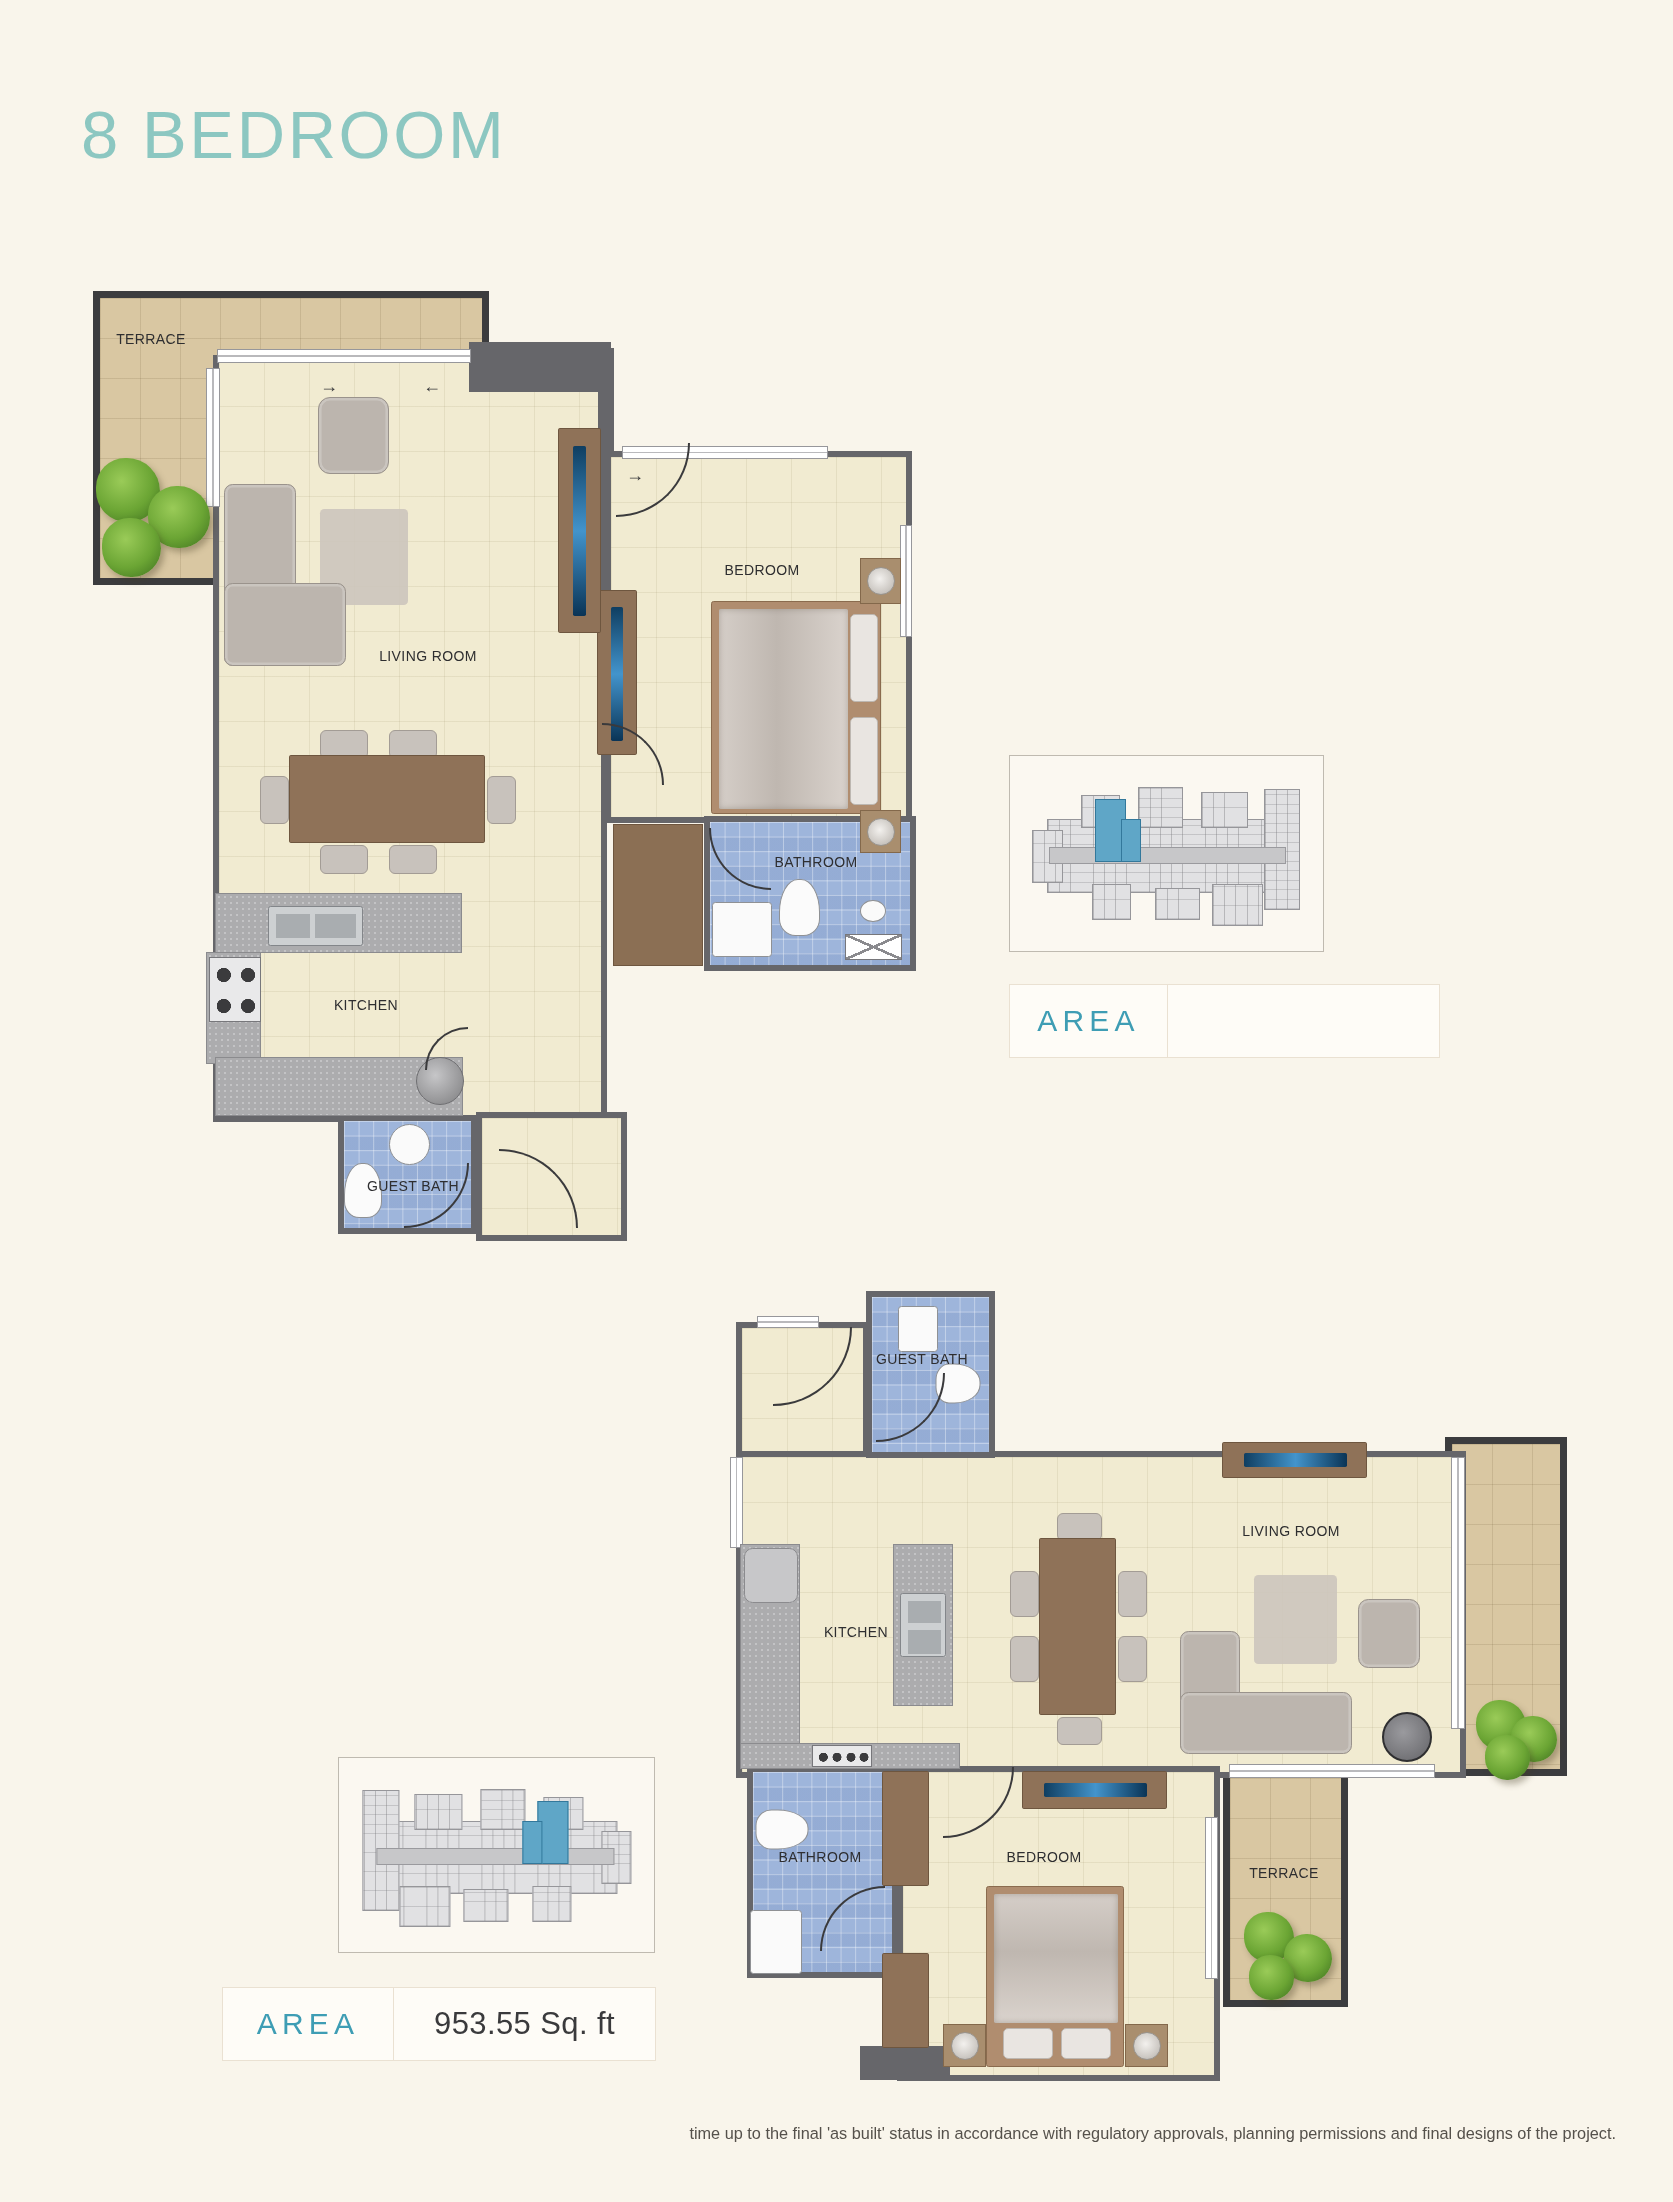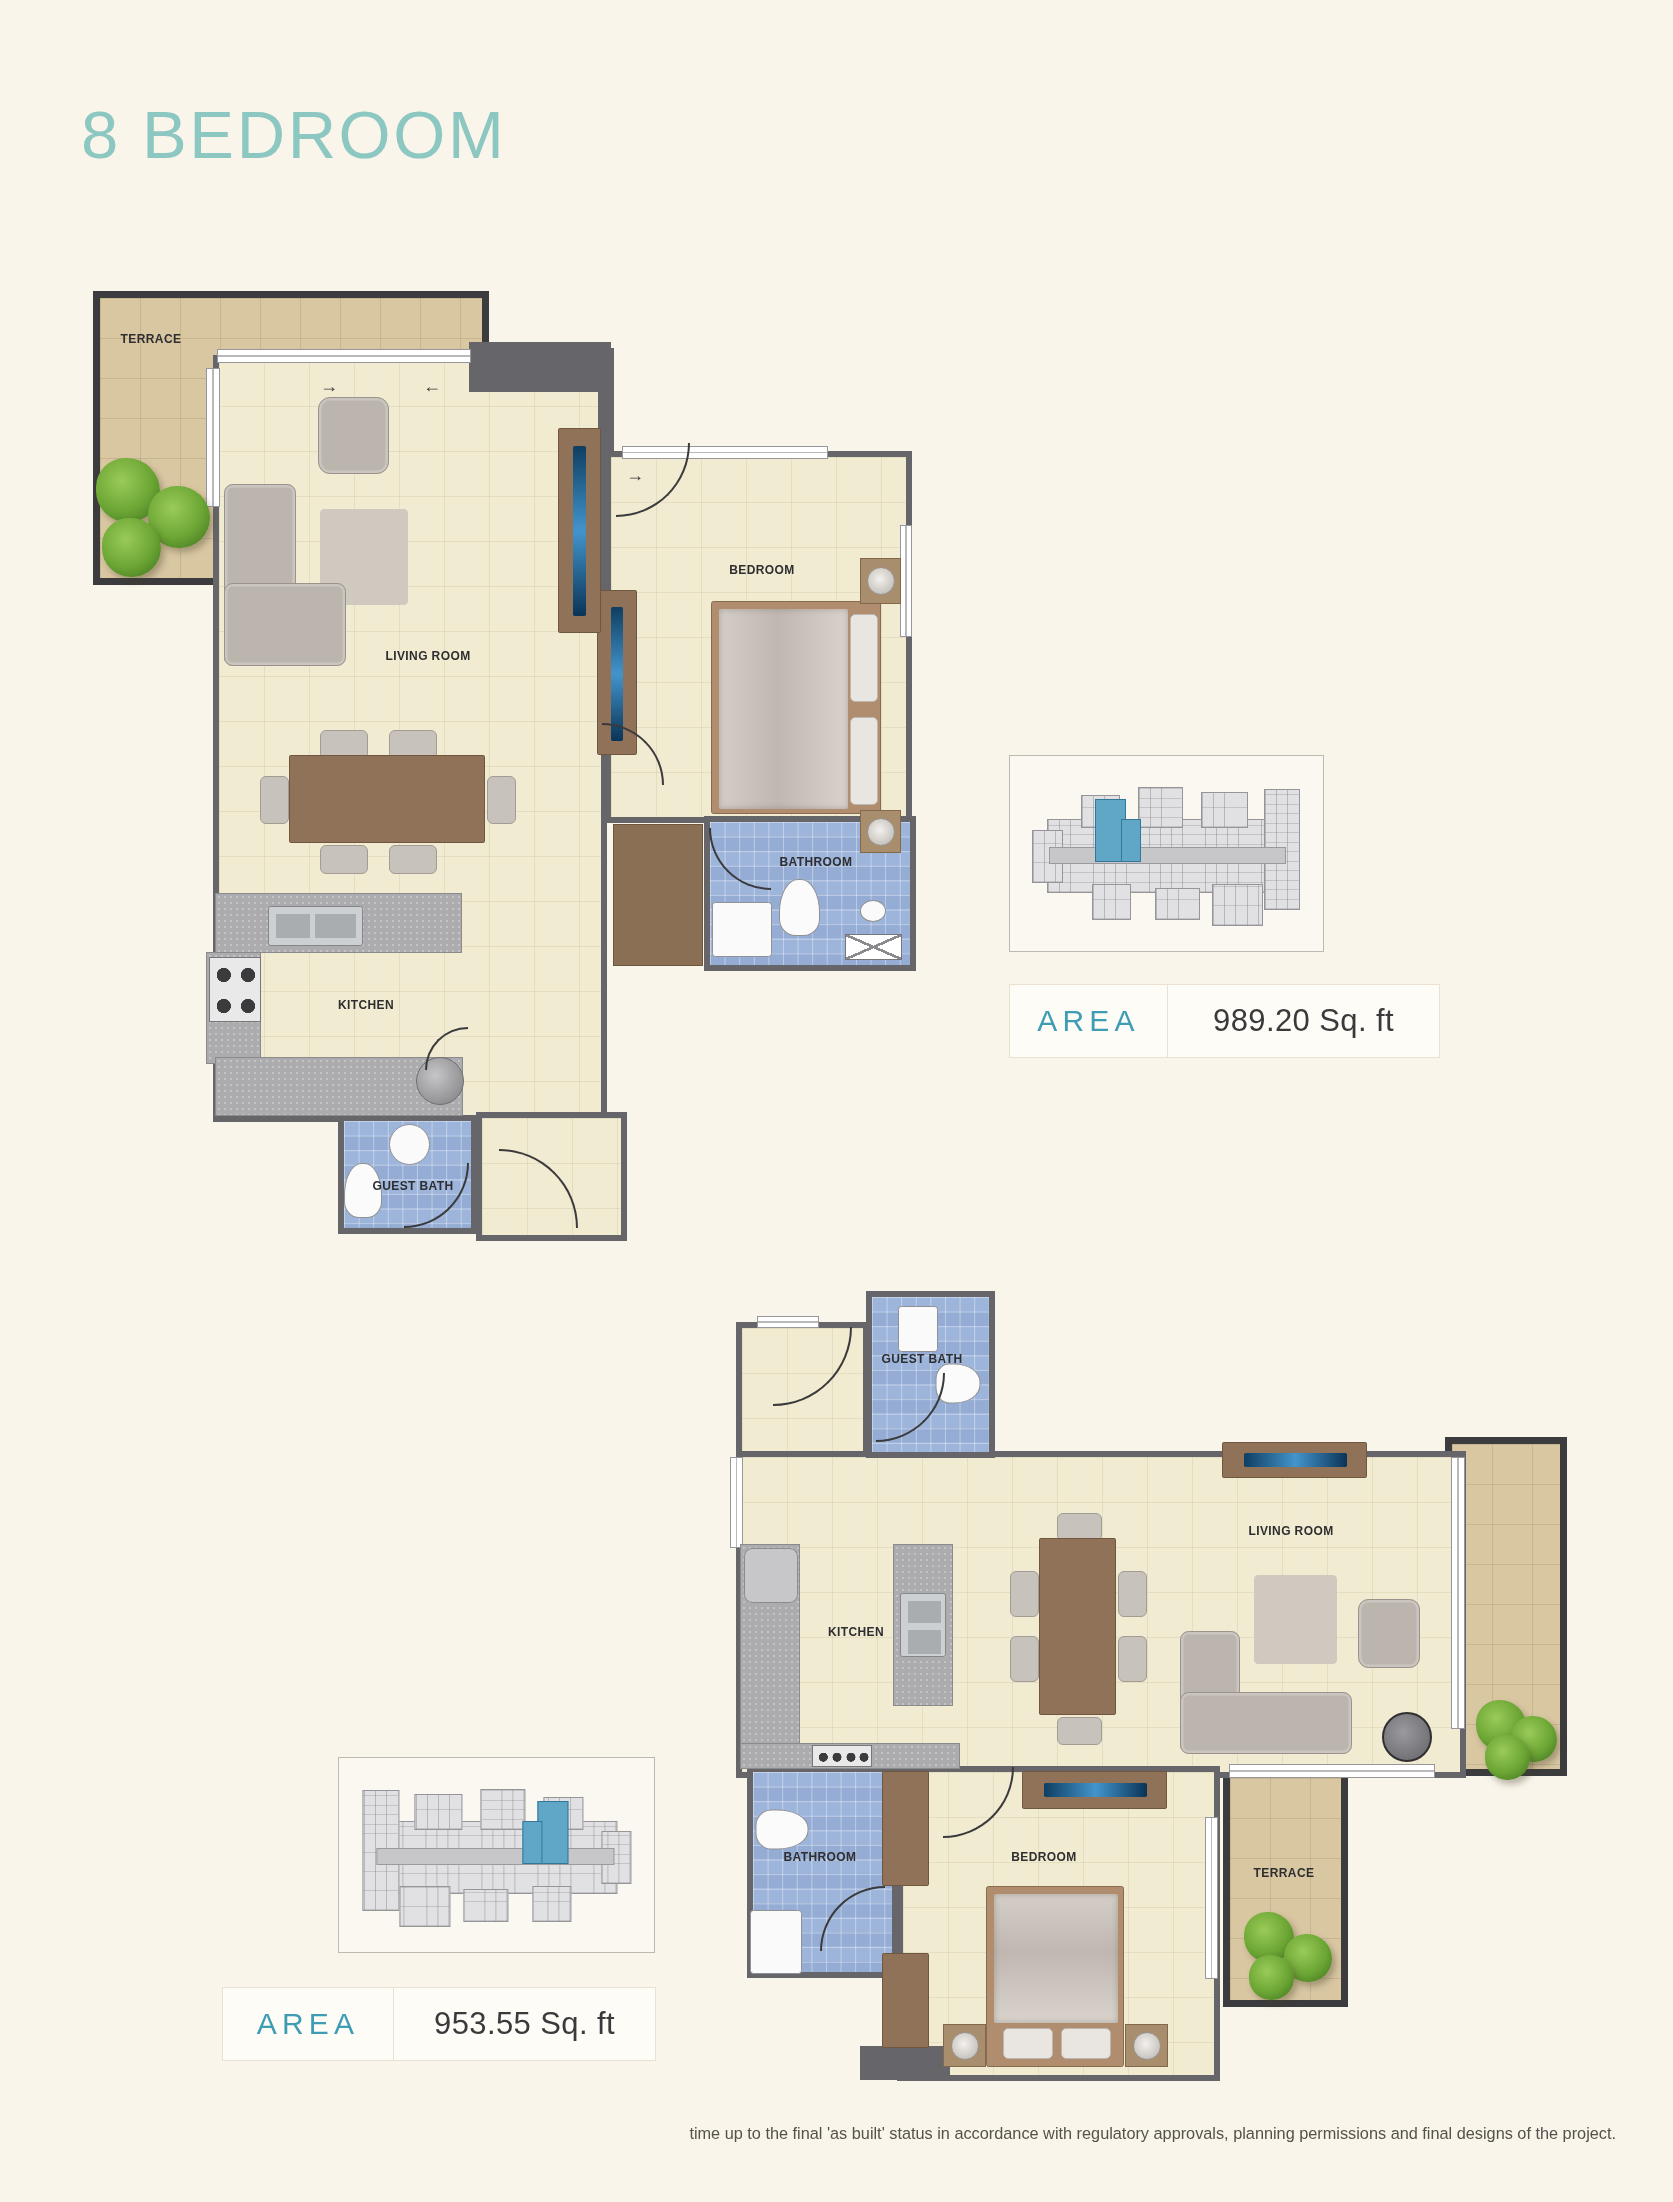--- a/index.html
+++ b/index.html
@@ -33,21 +33,21 @@
   .xbox{background:#FFF;border:1.7px solid #77777B;background-image:linear-gradient(to top right,transparent 47%,#8A8A8E 47%,#8A8A8E 53%,transparent 53%),linear-gradient(to bottom right,transparent 47%,#8A8A8E 47%,#8A8A8E 53%,transparent 53%);z-index:16}
   .counter{background:#ACACAE;border:1.3px solid #8B8B8E;background-image:radial-gradient(rgba(255,255,255,.28) 0.9px,transparent 0.9px);background-size:6px 6px;z-index:14}
   .ksink{position:absolute;background:#CDD0D2;border:1.3px solid #83868A;border-radius:2.6px;background-repeat:no-repeat;z-index:16}
   .stove{background:#E9E9EA;border:1.3px solid #77777B;z-index:16}
   .cyl{background:radial-gradient(circle at 40% 38%,#C6C6C8,#939395 70%,#7E7E80);border:1.3px solid #6F6F72;border-radius:50%;z-index:16}
   .cyl-dark{background:radial-gradient(circle at 42% 40%,#9A9A9E,#717175 75%);border:2.2px solid #2F2F31;border-radius:50%;z-index:16}
   .fridge{position:absolute;background:#C7C7C9;border:1.3px solid #8B8B8E;border-radius:8.6px;z-index:16}
   .lamp{position:absolute;left:50%;top:50%;transform:translate(-50%,-50%);width:26px;height:26px;background:radial-gradient(circle at 45% 42%,#F3F1EE,#CFCBC6 60%,#B3AFAA);border:0.9px solid #98948F;border-radius:50%}
   .plant{position:absolute;z-index:16;border-radius:47% 53% 50% 50%;background:radial-gradient(circle at 40% 36%,#9ACB58,#6BA534 55%,#4F8427 82%,#3F6E1E);box-shadow:3.4px 4.3px 6px rgba(70,60,35,.35)}
   .door{position:absolute;z-index:25;border:0;border-left:2.2px solid #3A3A3C;border-bottom:2.2px solid #3A3A3C;border-bottom-left-radius:100% 100%}
-  .lbl{position:absolute;z-index:30;transform:translate(-50%,-50%);font-size:12px;font-weight:bold;letter-spacing:0.4px;color:#2E2E30;white-space:nowrap}
+  .lbl{position:absolute;z-index:30;transform:translate(-50%,-50%);font-size:14px;font-weight:normal;letter-spacing:0.4px;color:#2E2E30;white-space:nowrap}
   .arrow{position:absolute;z-index:28;font-size:18px;color:#3A3A3C;line-height:1}
   
   .key-box{position:absolute;background:#FBF8F1;border:1.3px solid #BFBAB0;z-index:5}
   .kp{position:absolute;left:13.8px;top:12px;right:13.8px;bottom:12px}
   .kp>div{position:absolute}
   .kp-shape{background:#E1E1E3;border:0.9px solid #96969A;background-image:repeating-linear-gradient(90deg,rgba(120,120,124,.4) 0 0.9px,transparent 0.9px 11.2px),repeating-linear-gradient(0deg,rgba(120,120,124,.28) 0 0.9px,transparent 0.9px 9.5px)}
   .kp-corr{background:#C7C7C9;border:0.9px solid #9A9A9E;z-index:2}
   .kp-unit{background:#5FA6C7;border:0.9px solid #33789B;z-index:3}
   .mirror{transform:scaleX(-1)}
   
@@ -161,21 +161,20 @@
       <div class="kp-shape" style="left:24%;top:68%;width:13%;height:20%"></div>
       <div class="kp-shape" style="left:46%;top:70%;width:15%;height:18%"></div>
       <div class="kp-shape" style="left:66%;top:68%;width:17%;height:23%"></div>
       <div class="kp-corr" style="left:9%;top:46%;width:82%;height:9%"></div>
       <div class="kp-unit" style="left:25%;top:18%;width:10%;height:36%"></div>
       <div class="kp-unit" style="left:34%;top:30%;width:6.5%;height:24%"></div>
     </div>
   </div>
   <div class="area-box" style="left:1009px;top:984px;width:431px;height:74px">
     <div class="area-left" style="width:157px">AREA</div>
-    <div class="area-right">989.20 Sq. ft</div>
   </div>
 
   <div>
 
     <div class="abs floor-tan wall-dark" style="left:1445px;top:1437px;width:122px;height:339px;z-index:2"></div>
     <div class="abs floor-tan wall-dark" style="left:1223px;top:1771px;width:125px;height:236px;z-index:2"></div>
     <div class="abs floor-cream wall" style="left:736px;top:1322px;width:133px;height:136px;z-index:3"></div>
     <div class="abs floor-blue wall" style="left:866px;top:1291px;width:129px;height:167px;z-index:4"></div>
     <div class="abs floor-cream wall" style="left:736px;top:1451px;width:730px;height:327px;z-index:3"></div>
     <div class="abs floor-cream wall" style="left:897px;top:1766px;width:323px;height:315px;z-index:3"></div>

